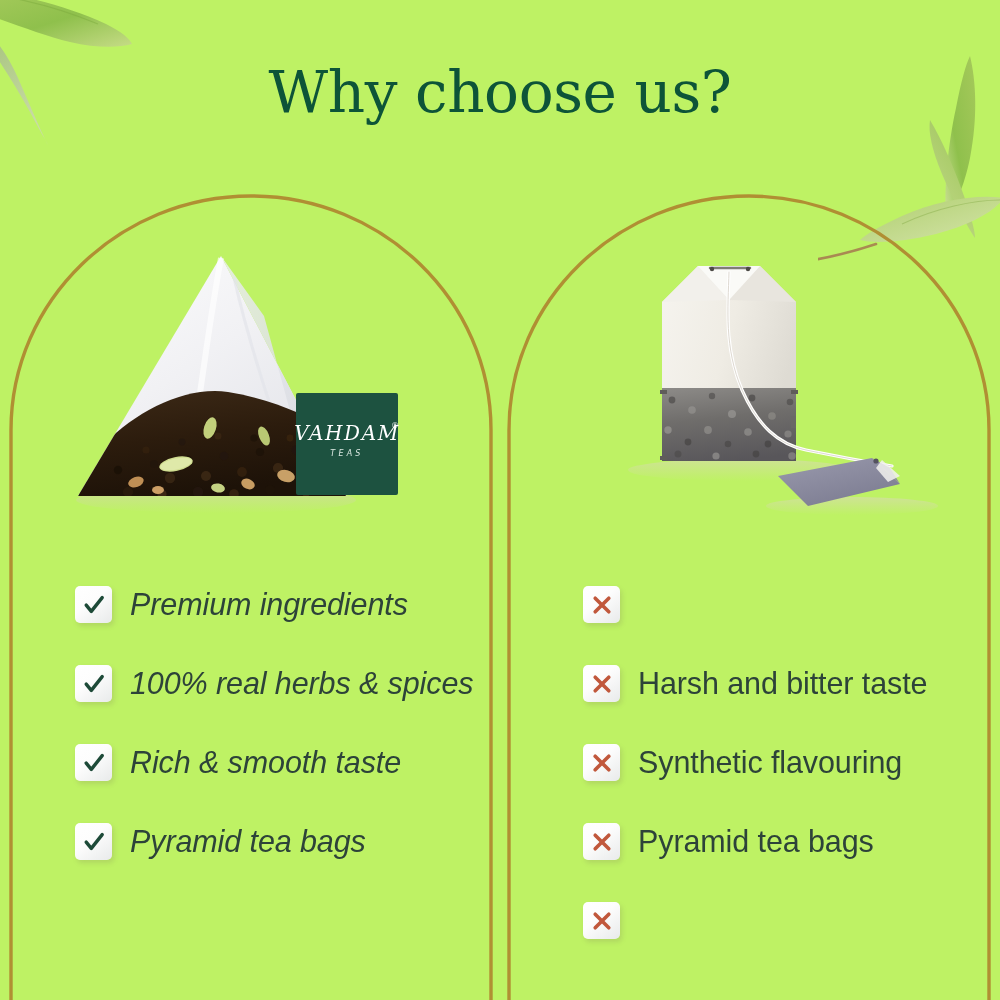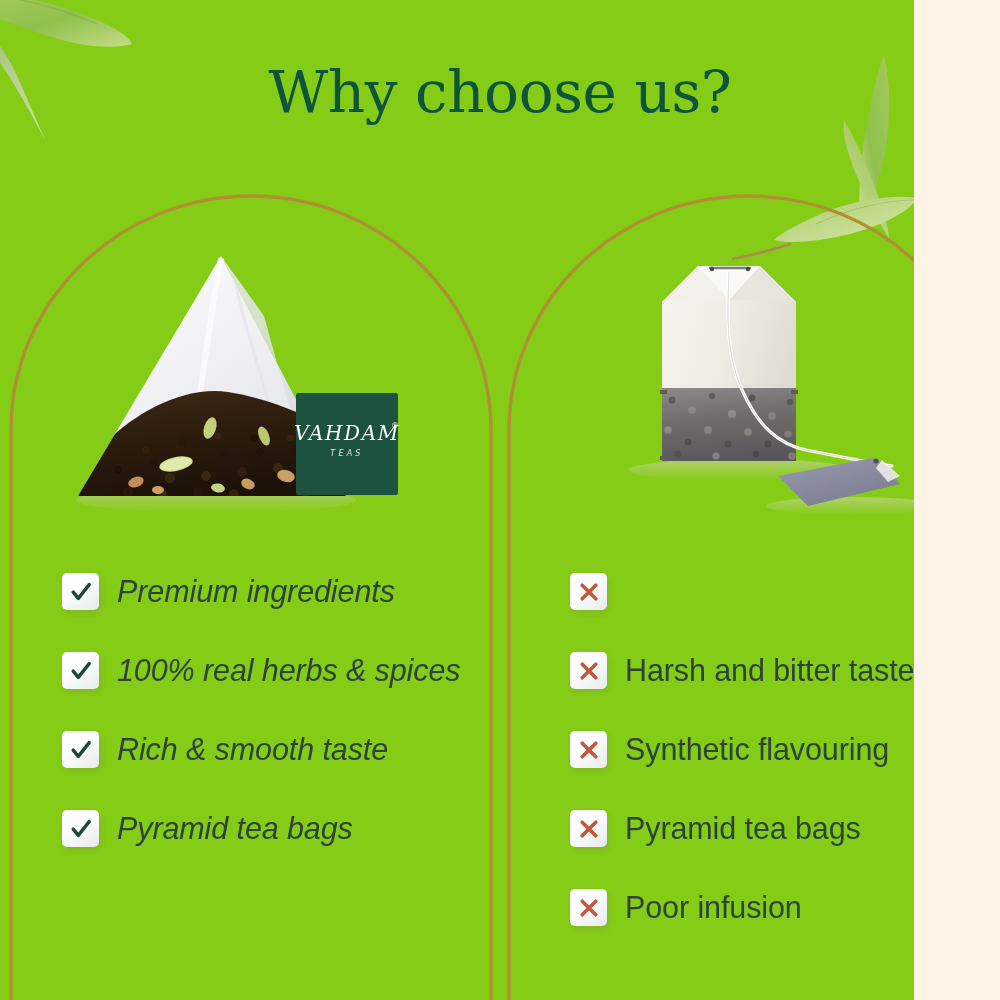--- a/index.html
+++ b/index.html
@@ -8,23 +8,23 @@
   }
   body {
     width: 1000px;
     height: 1000px;
     overflow: hidden;
     background: #fdf4e6;
     font-family: "Liberation Sans", sans-serif;
   }
   #stage {
     position: relative;
-    width: 914px;
+    width: 1000px;
     height: 1000px;
-    background: #84cc16;
+    background: #bef264;
     overflow: hidden;
   }
 
   
   .leaf-cluster {
     position: absolute;
     pointer-events: none;
   }
   #leaf-top-left {
     left: -12px;
@@ -85,21 +85,21 @@
   }
   #teabag-stage {
     left: 600px;
     width: 360px;
   }
 
   
   .feature-list {
     position: absolute;
     top: 548px;
-    margin: 4px;
+    margin: 17px;
     padding: 0;
     list-style: none;
   }
   #pros-list { left: 58px; width: 430px; }
   #cons-list { left: 566px; width: 420px; }
 
   .feature-row {
     display: flex;
     align-items: center;
     height: 79px;
@@ -423,18 +423,17 @@
           </svg>
         </span>
         <span class="feature-label">Pyramid tea bags</span>
       </li>
       <li class="feature-row">
         <span class="mark-box">
           <svg width="24" height="24" viewBox="0 0 24 24" aria-hidden="true">
             <path d="M5.2 5.2 L18.8 18.8 M18.8 5.2 L5.2 18.8" fill="none" stroke="#c1583c" stroke-width="3.6" stroke-linecap="round"></path>
           </svg>
         </span>
-        <span class="feature-label">Poor infusion</span>
       </li>
     </ul>
   </div>
 
 </div>
 
 </body></html>

